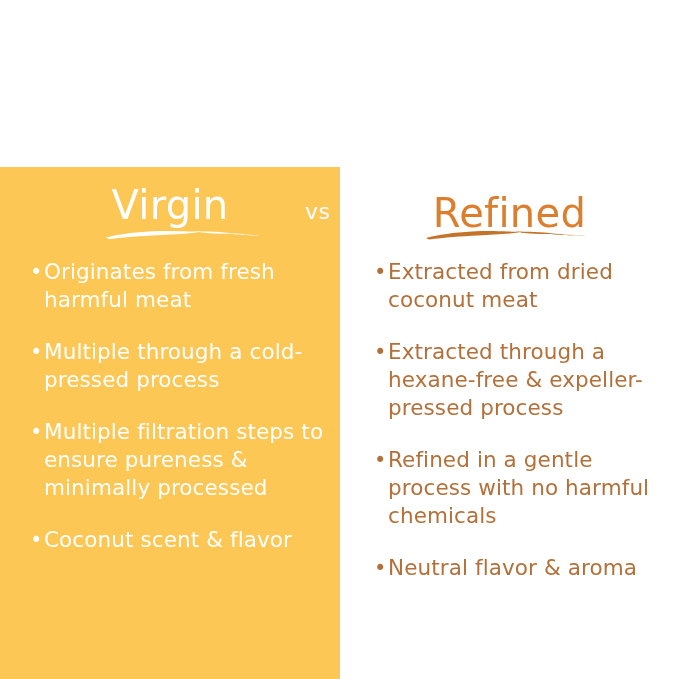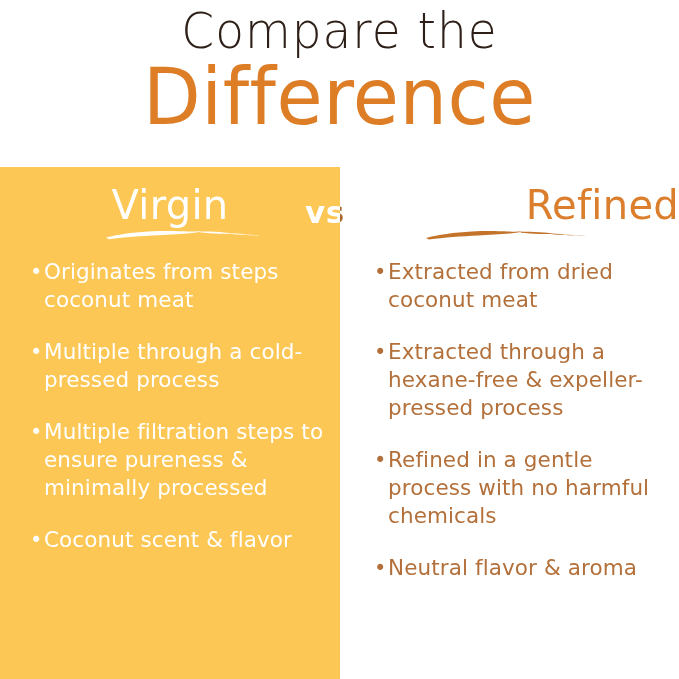--- a/index.html
+++ b/index.html
@@ -55,21 +55,21 @@
     background:#fcc754;
   }
 
   
   .col-head {
     position:absolute;
     top:182px;
     height:46px;
   }
   .col-head-left  { left:0;   width:340px; text-align:center; }
-  .col-head-right { left:340px; width:339px; text-align:right; }
+  .col-head-right { left:340px; width:339px; text-align:center;margin-top:8px; }
 
   .head-text {
     font-size:40px;
     line-height:46px;
     font-weight:400;
     letter-spacing:0.3px;
     font-family:"DejaVu Sans", sans-serif;
     display:inline-block;
   }
   .head-left  .head-text { color:#ffffff; }
@@ -86,23 +86,23 @@
   
   .vs-layer {
     position:absolute;
     top:190px; left:0;
     width:679px; height:44px;
     pointer-events:none;
   }
   .vs-text {
     position:absolute;
     left:305px; top:0;
-    font-size:31px;
+    font-size:22px;
     line-height:44px;
-    font-weight:700;
+    font-weight:400;
     letter-spacing:0.5px;
     font-family:"DejaVu Sans", sans-serif;
     white-space:nowrap;
   }
   .vs-white { color:#ffffff; clip-path:inset(0 calc(100% - 35px) 0 0); }
   .vs-dark  { color:#a9672f; clip-path:inset(0 0 0 35px); }
 
   
   .bullets {
     position:absolute;
@@ -132,24 +132,20 @@
   }
   .bullet-text {
     flex:1 1 auto;
   }
 </style>
 </head>
 <body>
 
 <div id="infographic">
 
-  <div class="title-block">
-    <div class="title-line1">Compare the</div>
-    <div class="title-line2">Difference</div>
-  </div>
 
   <div class="panel-left"></div>
 
   <div class="col-head col-head-left head-left">
     <span class="head-text">Virgin</span>
   </div>
 
   <div class="col-head col-head-right head-right">
     <span class="head-text">Refined</span>
   </div>
@@ -177,21 +173,21 @@
   </svg>
 
   <div class="vs-layer">
     <span class="vs-text vs-white">vs</span>
     <span class="vs-text vs-dark">vs</span>
   </div>
 
   <div class="bullets bullets-left">
     <div class="bullet-item">
       <span class="bullet-dot">•</span>
-      <span class="bullet-text">Originates from steps coconut meat</span>
+      <span class="bullet-text">Originates from fresh harmful meat</span>
     </div>
     <div class="bullet-item">
       <span class="bullet-dot">•</span>
       <span class="bullet-text">Multiple through a cold-pressed process</span>
     </div>
     <div class="bullet-item">
       <span class="bullet-dot">•</span>
       <span class="bullet-text">Multiple filtration steps to ensure pureness &amp; minimally processed</span>
     </div>
     <div class="bullet-item">

